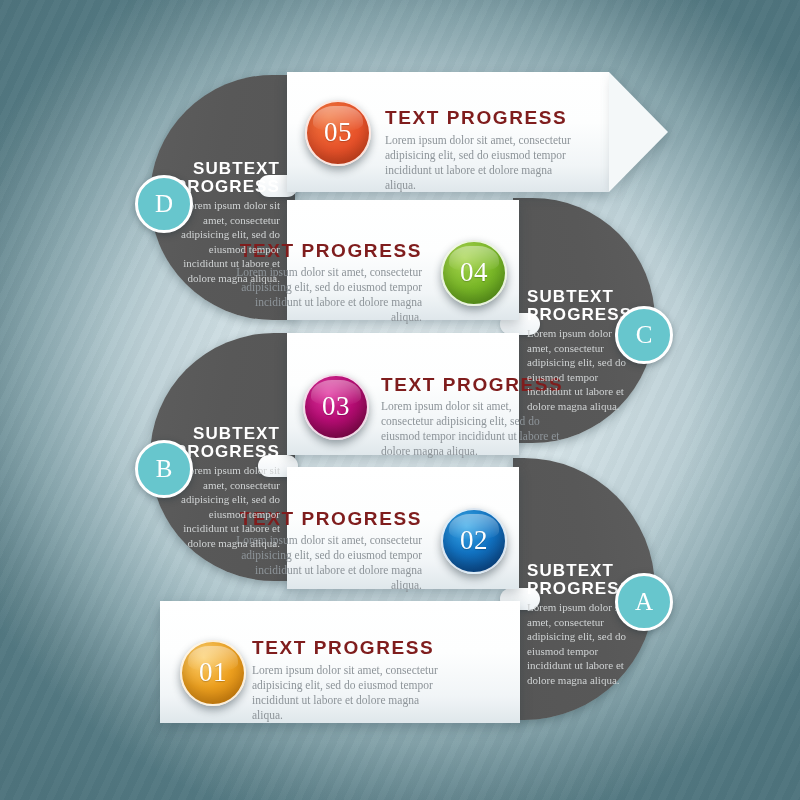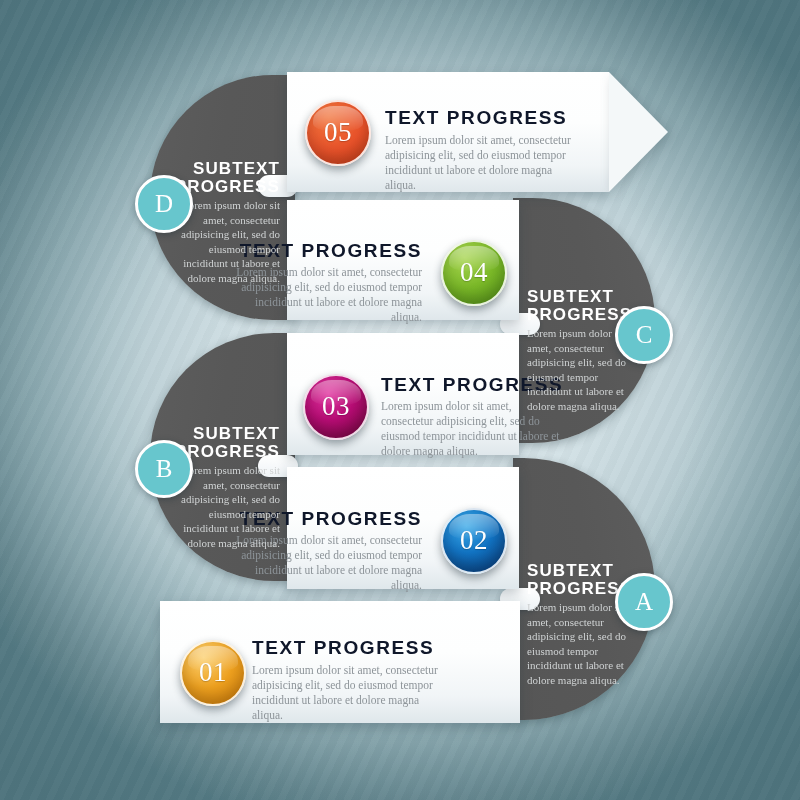--- a/index.html
+++ b/index.html
@@ -73,21 +73,21 @@
   .badge span{display:block;transform:translateY(-1px);text-shadow:0 1px 1px rgba(0,0,0,.22);}
   .badge::after{
     content:"";position:absolute;left:9%;top:6%;width:82%;height:42%;
     border-radius:50% 50% 60% 60%/70% 70% 40% 40%;
     background:linear-gradient(180deg,rgba(255,255,255,.40),rgba(255,255,255,0));
     pointer-events:none;
   }
 
   
   .b-title{
-    position:absolute;color:#0f172a;font-size:19px;font-weight:bold;
+    position:absolute;color:#7f1d1d;font-size:19px;font-weight:bold;
     letter-spacing:1.6px;font-family:"Liberation Sans", sans-serif;
     text-transform:uppercase;white-space:nowrap;
   }
   .b-body{
     position:absolute;color:#8d9499;font-size:11.5px;line-height:15px;
     font-family:"Liberation Serif", serif;
   }
 
   
   .l-title{

